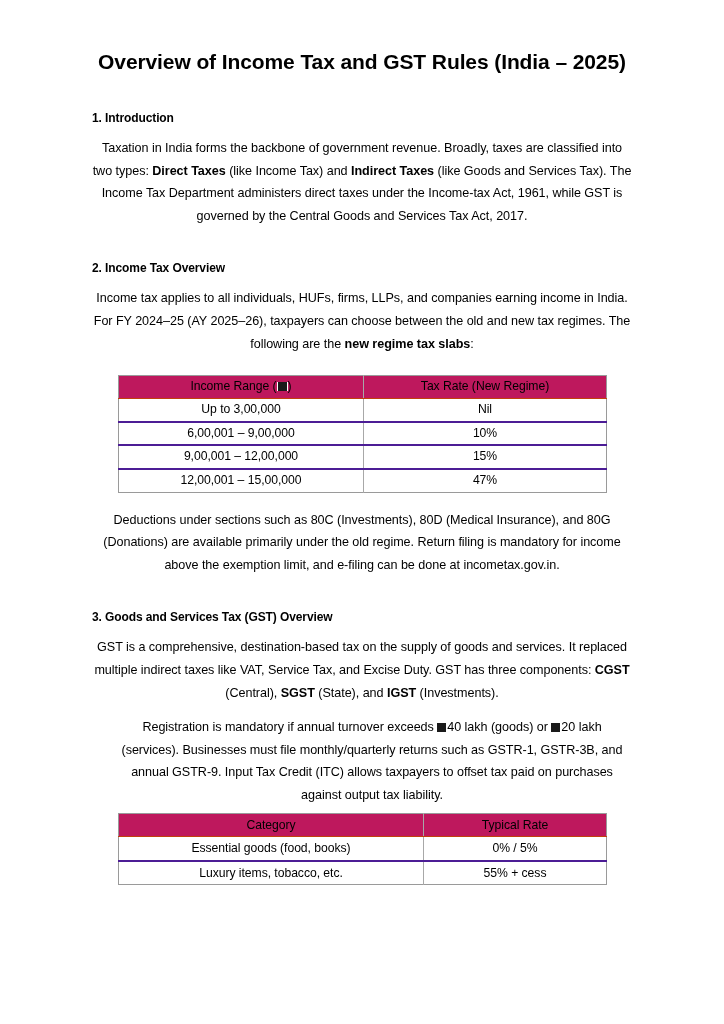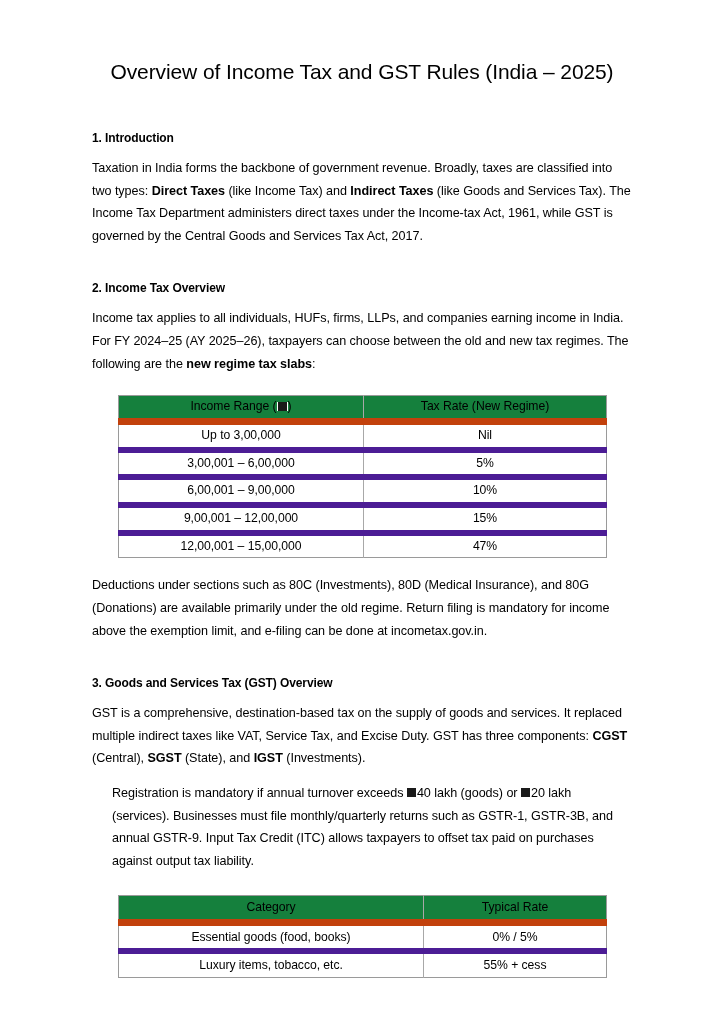--- a/index.html
+++ b/index.html
@@ -17,43 +17,43 @@
   .page {
     position: relative;
     width: 724px;
     height: 1024px;
     background: #ffffff;
     box-sizing: border-box;
     padding: 0 92px;
     overflow: hidden;
   }
   .doc-title {
-    margin: 12px;
+    margin: 2px;
     padding-top: 44px;
     font-size: 21px;
     line-height: 31px;
-    font-weight: normal;
+    font-weight: bold;
     text-align: center;
     letter-spacing: -0.1px;
   }
   h2.section-heading {
     margin: 0;
     padding-top: 28px;
     padding-bottom: 8px;
     font-size: 12px;
     line-height: 22px;
     font-weight: bold;
     letter-spacing: -0.1px;
   }
   p.body-text {
     margin: 0;
     padding-bottom: 2px;
     font-size: 12.6px;
     line-height: 22.6px;
-    text-align: left;
+    text-align: center;
     letter-spacing: -0.05px;
   }
   p.body-text + p.body-text {
     padding-top: 10px;
     margin-left: 20px;
   }
   .bold { font-weight: bold; }
 
   
   .tofu {
@@ -76,43 +76,43 @@
   }
 
   table.data-table {
     border-collapse: collapse;
     width: 488px;
     margin: 18px 0 0 26px;
     table-layout: fixed;
     border: 1px solid #9a9a9a;
   }
   table.data-table.table-gst {
-    margin-top: 21px;
+    margin-top: 4px;
   }
   table.data-table th,
   table.data-table td {
     font-size: 12.2px;
     font-weight: normal;
     text-align: center;
     padding: 0;
     height: 21.7px;
     line-height: 21.7px;
     letter-spacing: -0.05px;
     border-right: 1px solid #a8a8a8;
-    border-bottom: 6px solid #4c1d95;
+    border-bottom: 2px solid #4c1d95;
     overflow: hidden;
     white-space: nowrap;
   }
   table.data-table th:last-child,
   table.data-table td:last-child {
     border-right: none;
   }
   table.data-table thead th {
-    background: #15803d;
-    border-bottom: 7px solid #c2410c;
+    background: #be185d;
+    border-bottom: 1px solid #c2410c;
   }
   table.data-table tbody tr:last-child td {
     border-bottom: none;
   }
   table.slab-table col.c1 { width: 245px; }
   table.slab-table col.c2 { width: 243px; }
   table.gst-table col.c1 { width: 305px; }
   table.gst-table col.c2 { width: 183px; }
   table.data-table.gst-table th,
   table.data-table.gst-table td {
@@ -148,24 +148,20 @@
         <th><span>Income Range (</span><span class="tofu-hollow"></span><span>)</span></th>
         <th>Tax Rate (New Regime)</th>
       </tr>
     </thead>
     <tbody>
       <tr>
         <td>Up to 3,00,000</td>
         <td>Nil</td>
       </tr>
       <tr>
-        <td>3,00,001 – 6,00,000</td>
-        <td>5%</td>
-      </tr>
-      <tr>
         <td>6,00,001 – 9,00,000</td>
         <td>10%</td>
       </tr>
       <tr>
         <td>9,00,001 – 12,00,000</td>
         <td>15%</td>
       </tr>
       <tr>
         <td>12,00,001 – 15,00,000</td>
         <td>47%</td>

